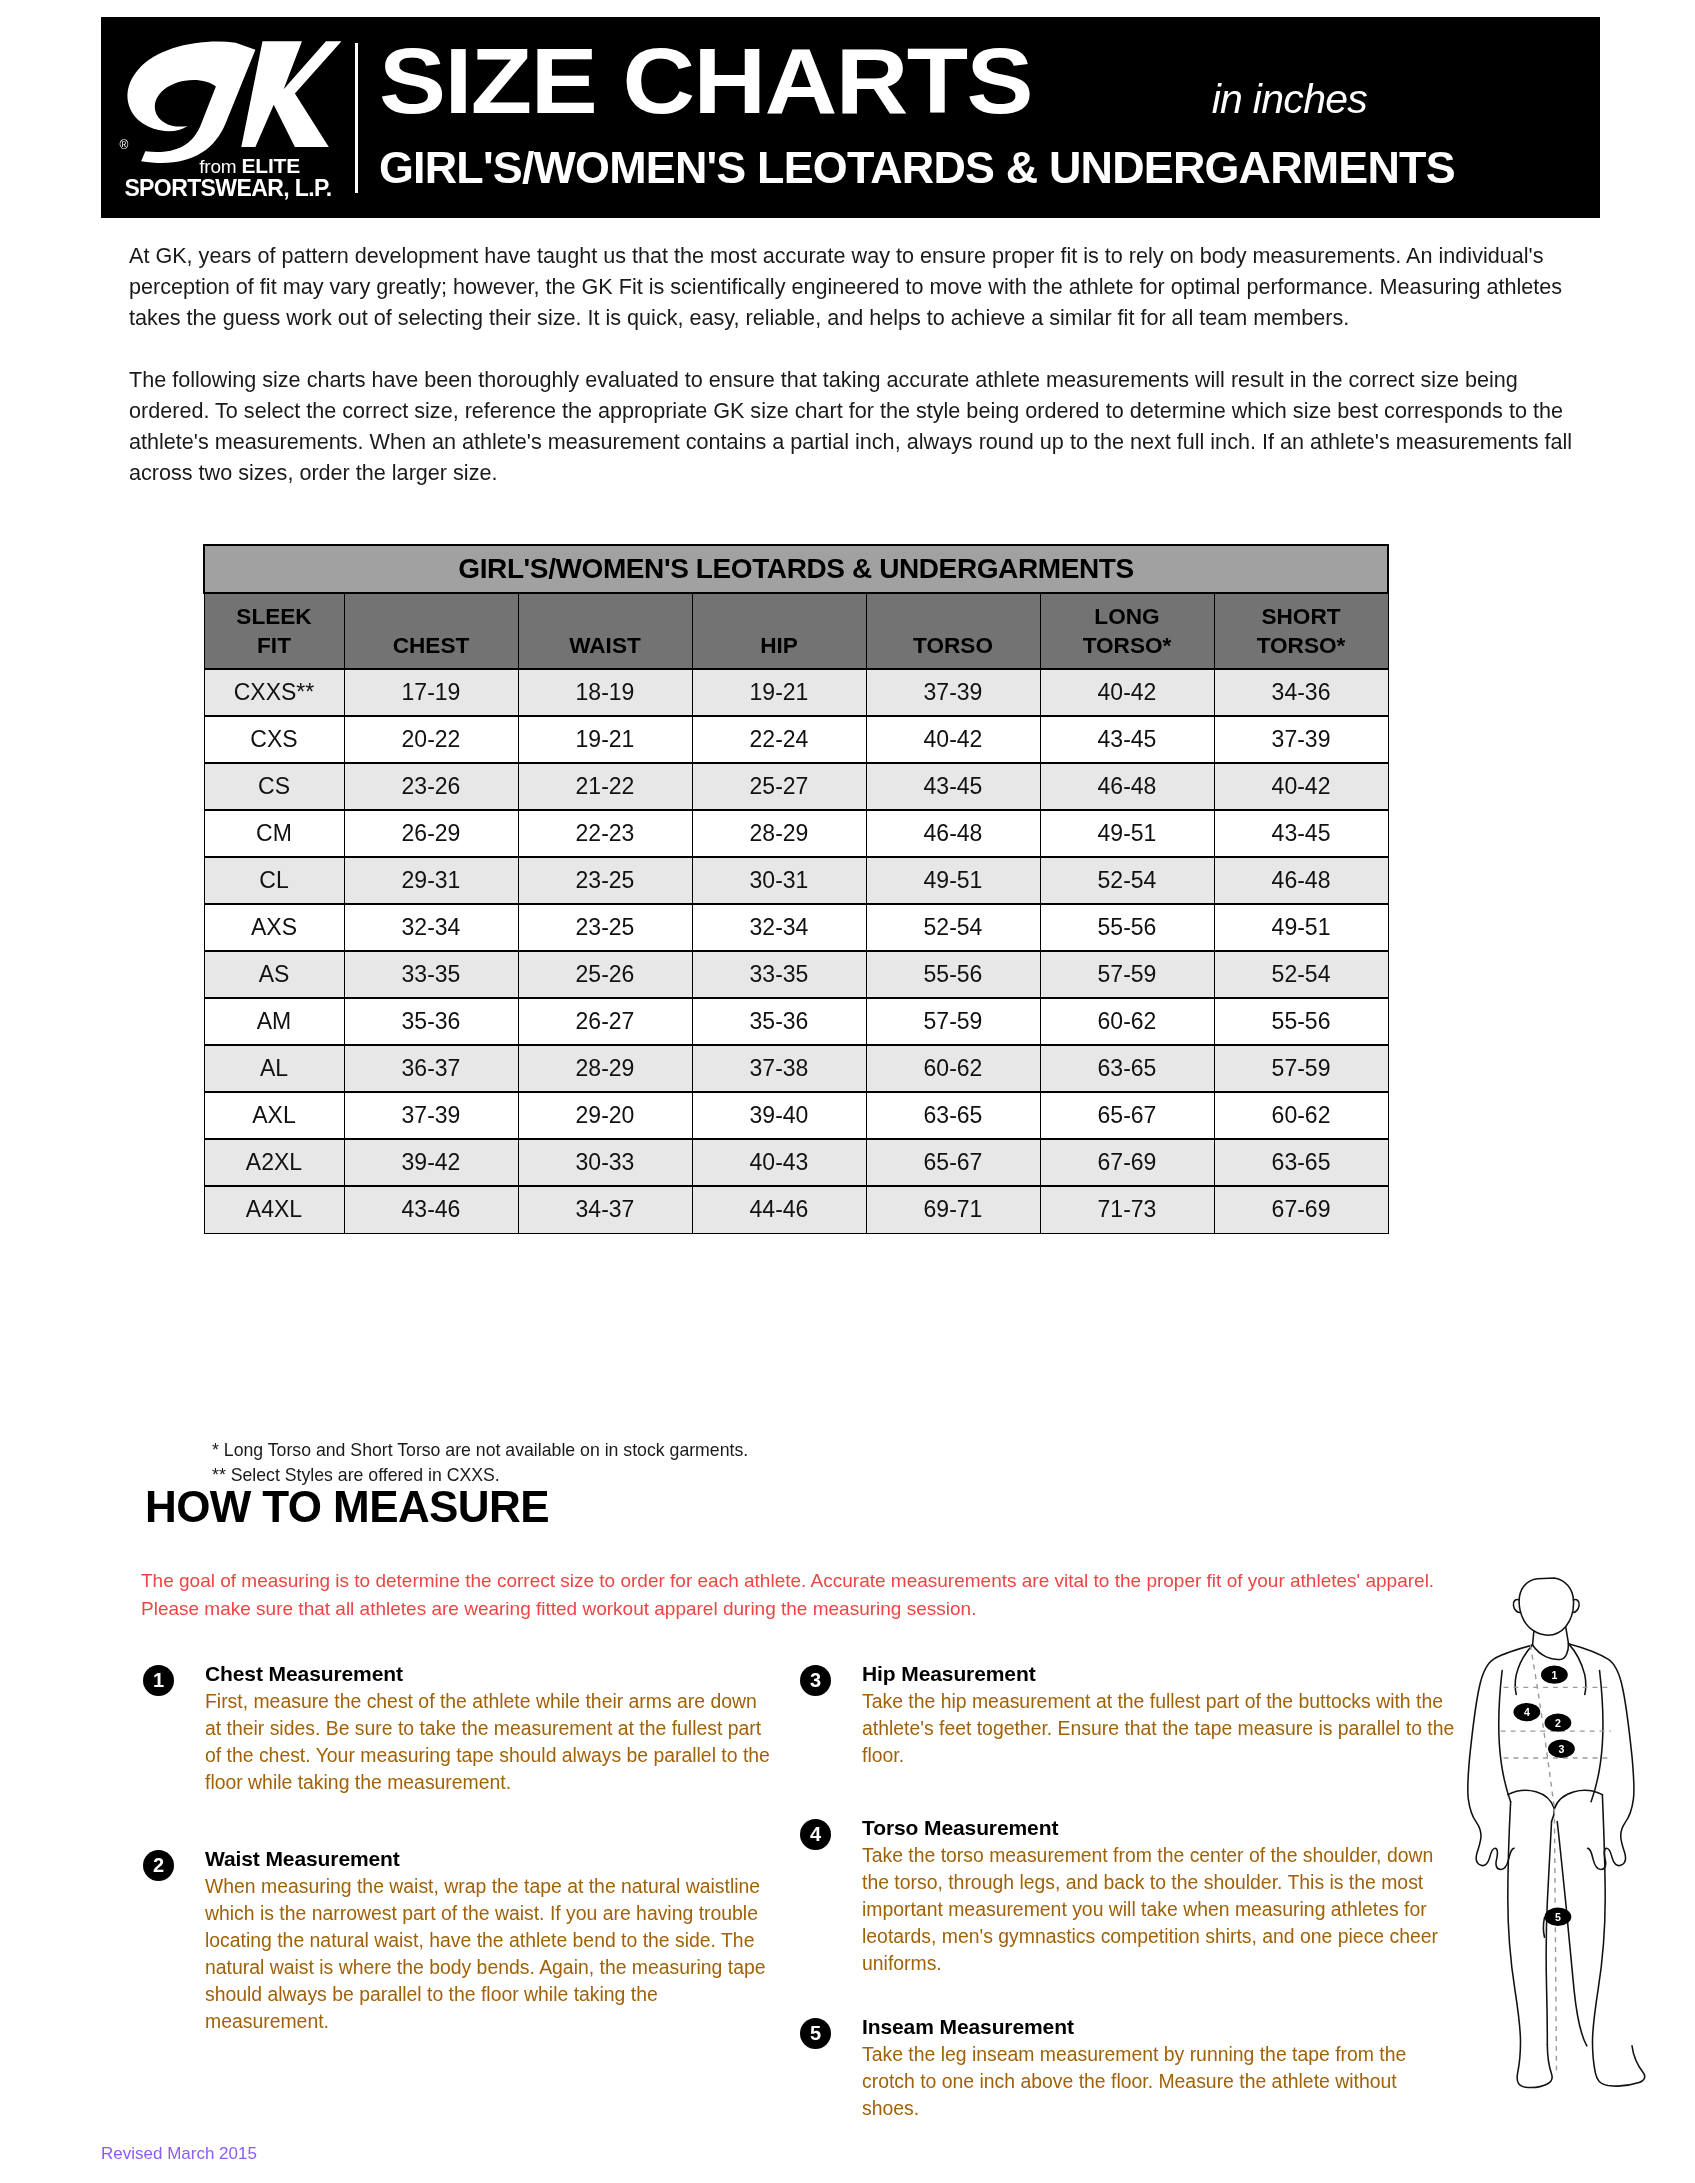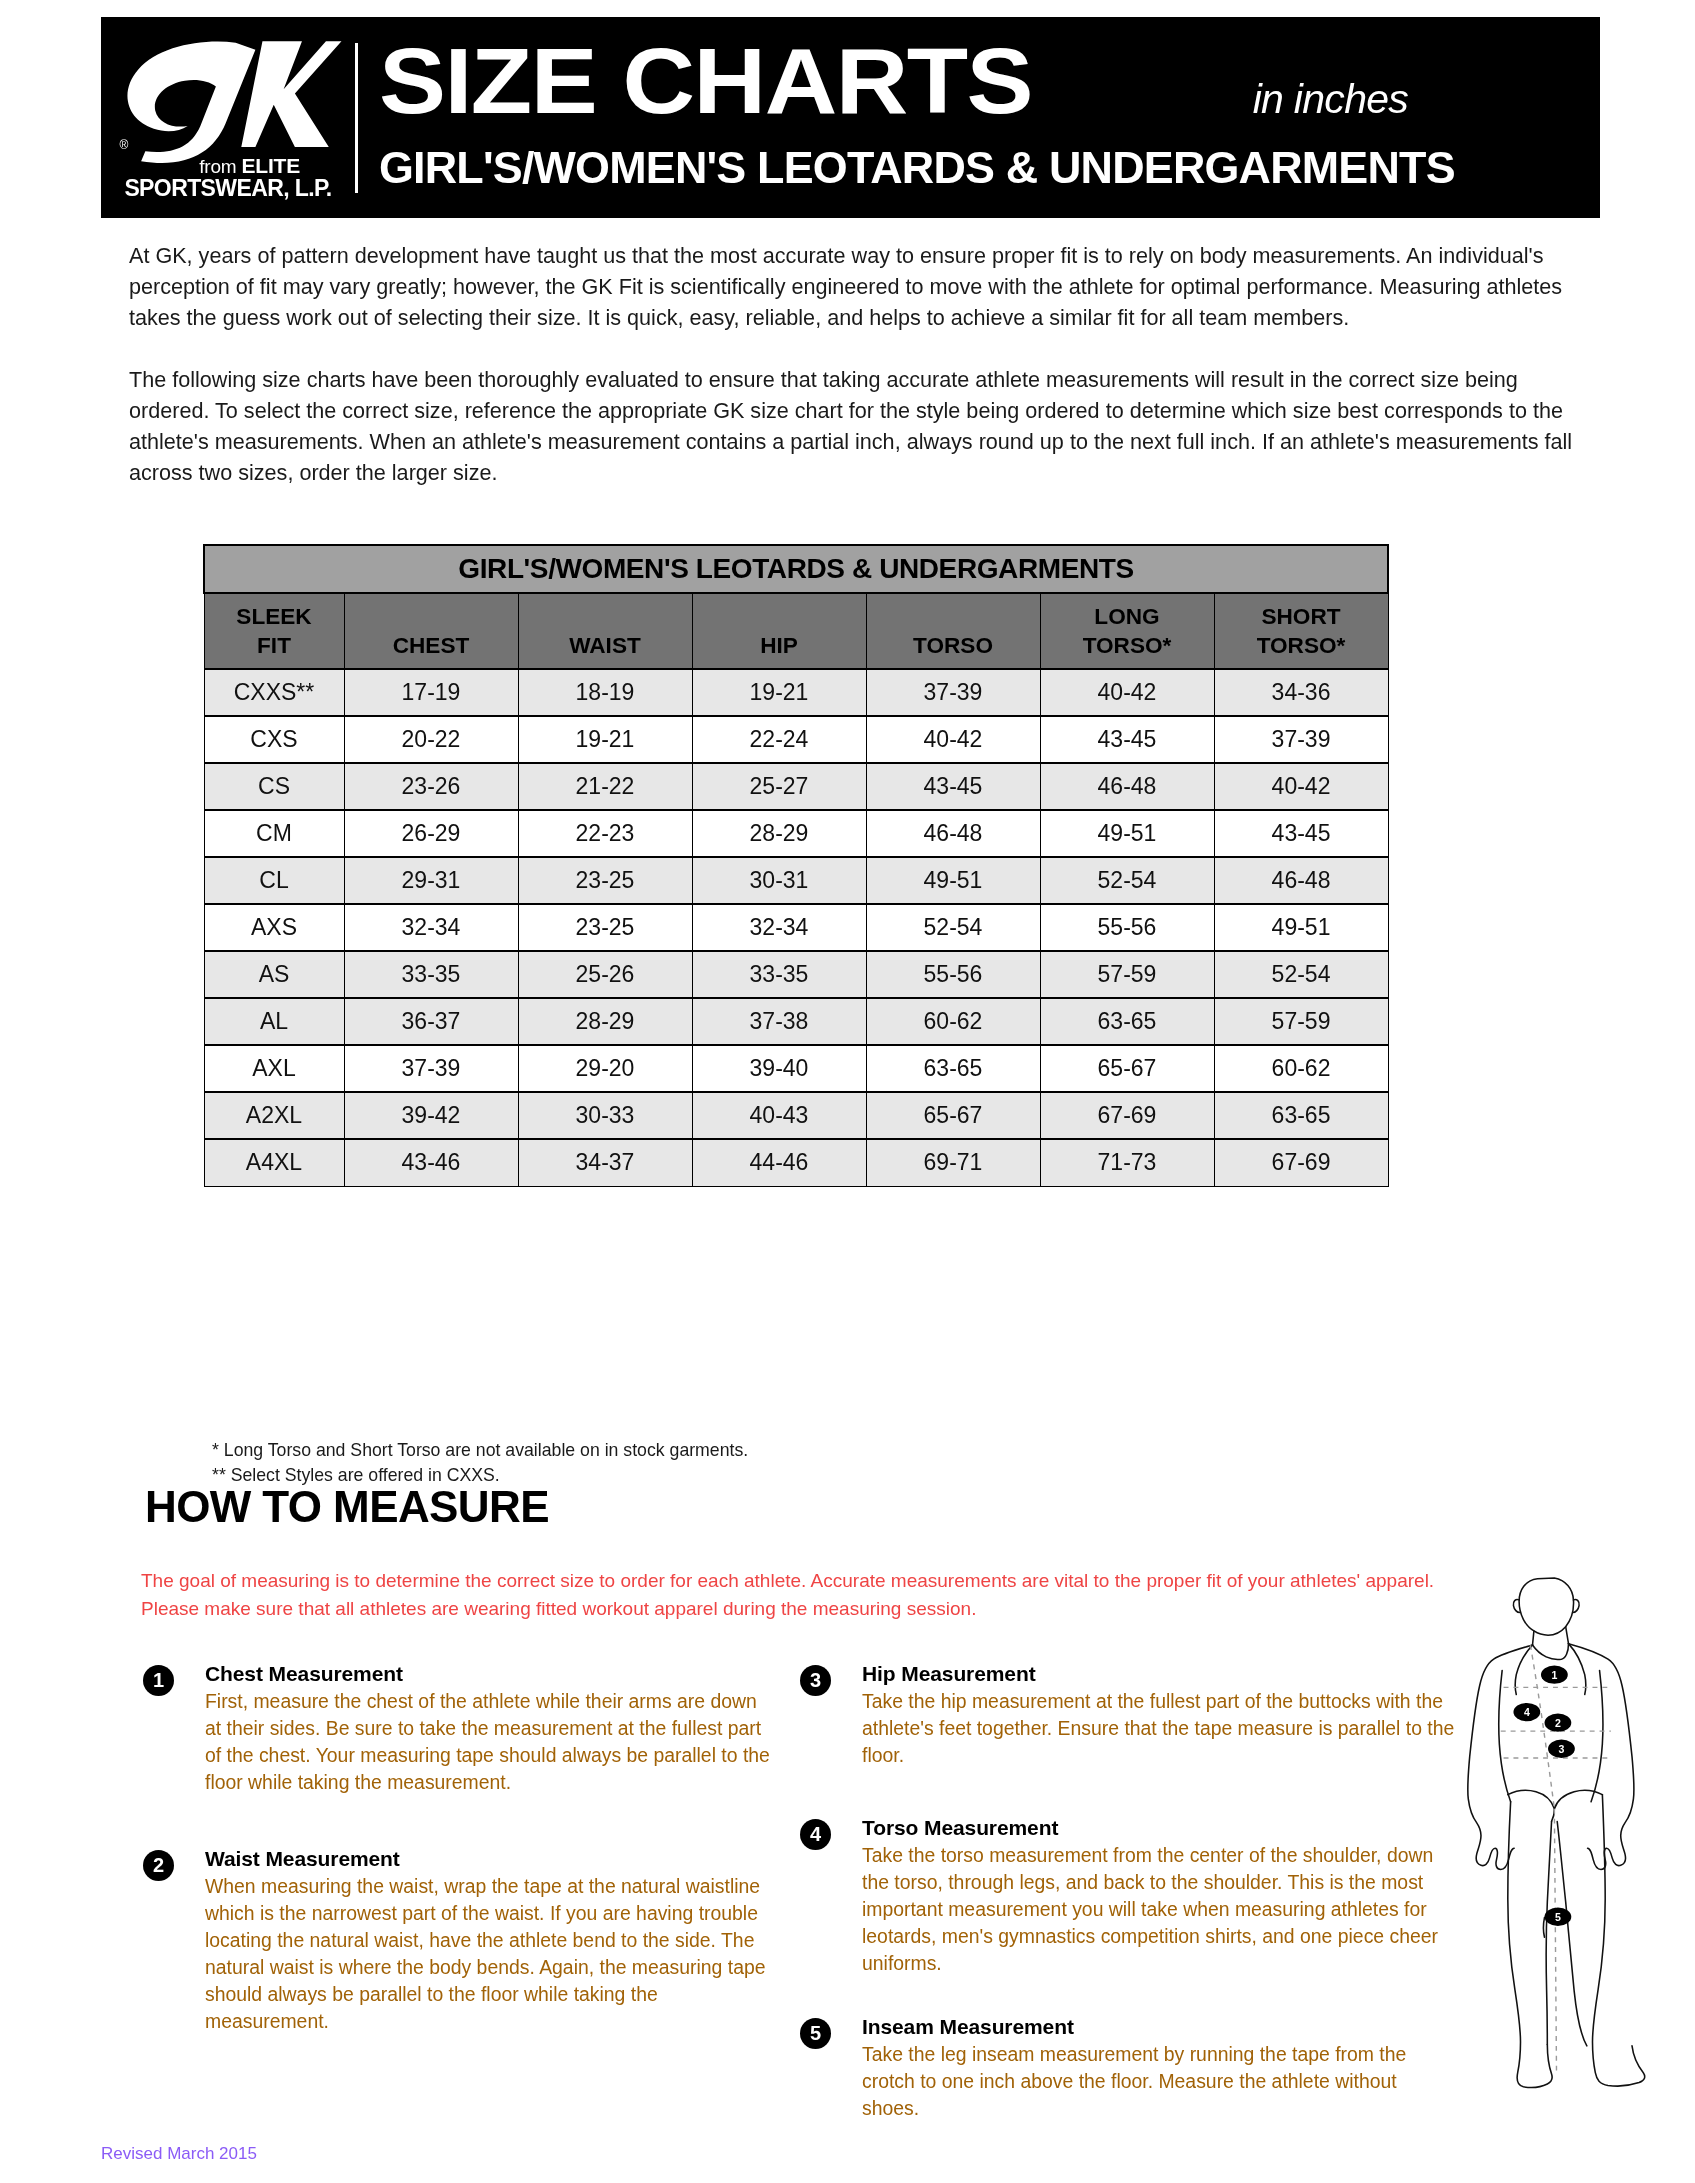--- a/index.html
+++ b/index.html
@@ -81,21 +81,20 @@
     flex: 0 0 2.8px;
     margin-right: 15.5px;
   }
   .hdr-text { flex: 1 1 auto; position: relative; height: 100%; }
   .hdr-line1 {
     position: absolute;
     left: 5.7px;
     top: 18.4px;
     display: flex;
     align-items: baseline;
-    gap: 41px;
   }
   .hdr-title {
     color: #fff;
     font-size: 93px;
     font-weight: 700;
     letter-spacing: -1.4px;
     line-height: 1;
     transform: scaleX(1.08);
     transform-origin: left center;
   }
@@ -413,20 +412,29 @@
       </tr>
       <tr class="shade">
         <td>AS</td>
         <td>33-35</td>
         <td>25-26</td>
         <td>33-35</td>
         <td>55-56</td>
         <td>57-59</td>
         <td>52-54</td>
       </tr>
+      <tr class="plain">
+        <td>AM</td>
+        <td>35-36</td>
+        <td>26-27</td>
+        <td>35-36</td>
+        <td>57-59</td>
+        <td>60-62</td>
+        <td>55-56</td>
+      </tr>
       <tr class="shade">
         <td>AL</td>
         <td>36-37</td>
         <td>28-29</td>
         <td>37-38</td>
         <td>60-62</td>
         <td>63-65</td>
         <td>57-59</td>
       </tr>
       <tr class="plain">

